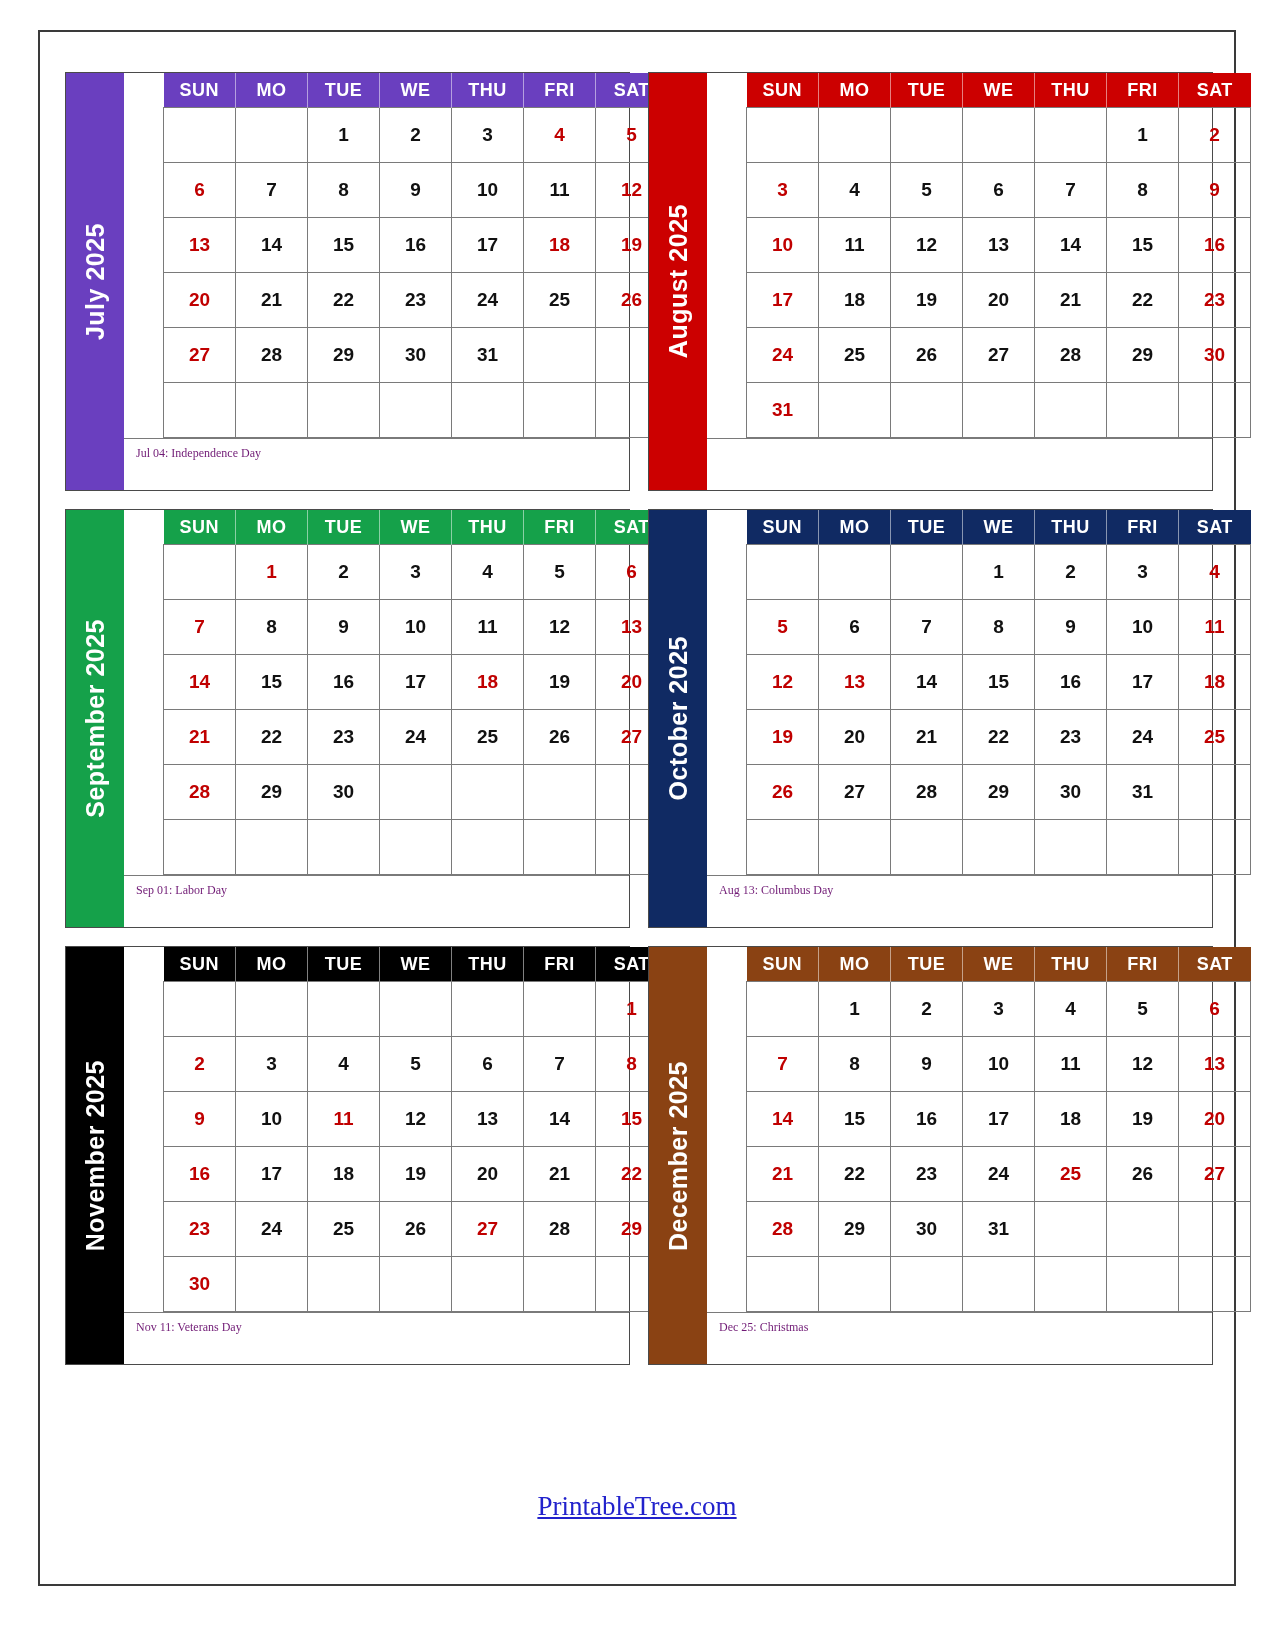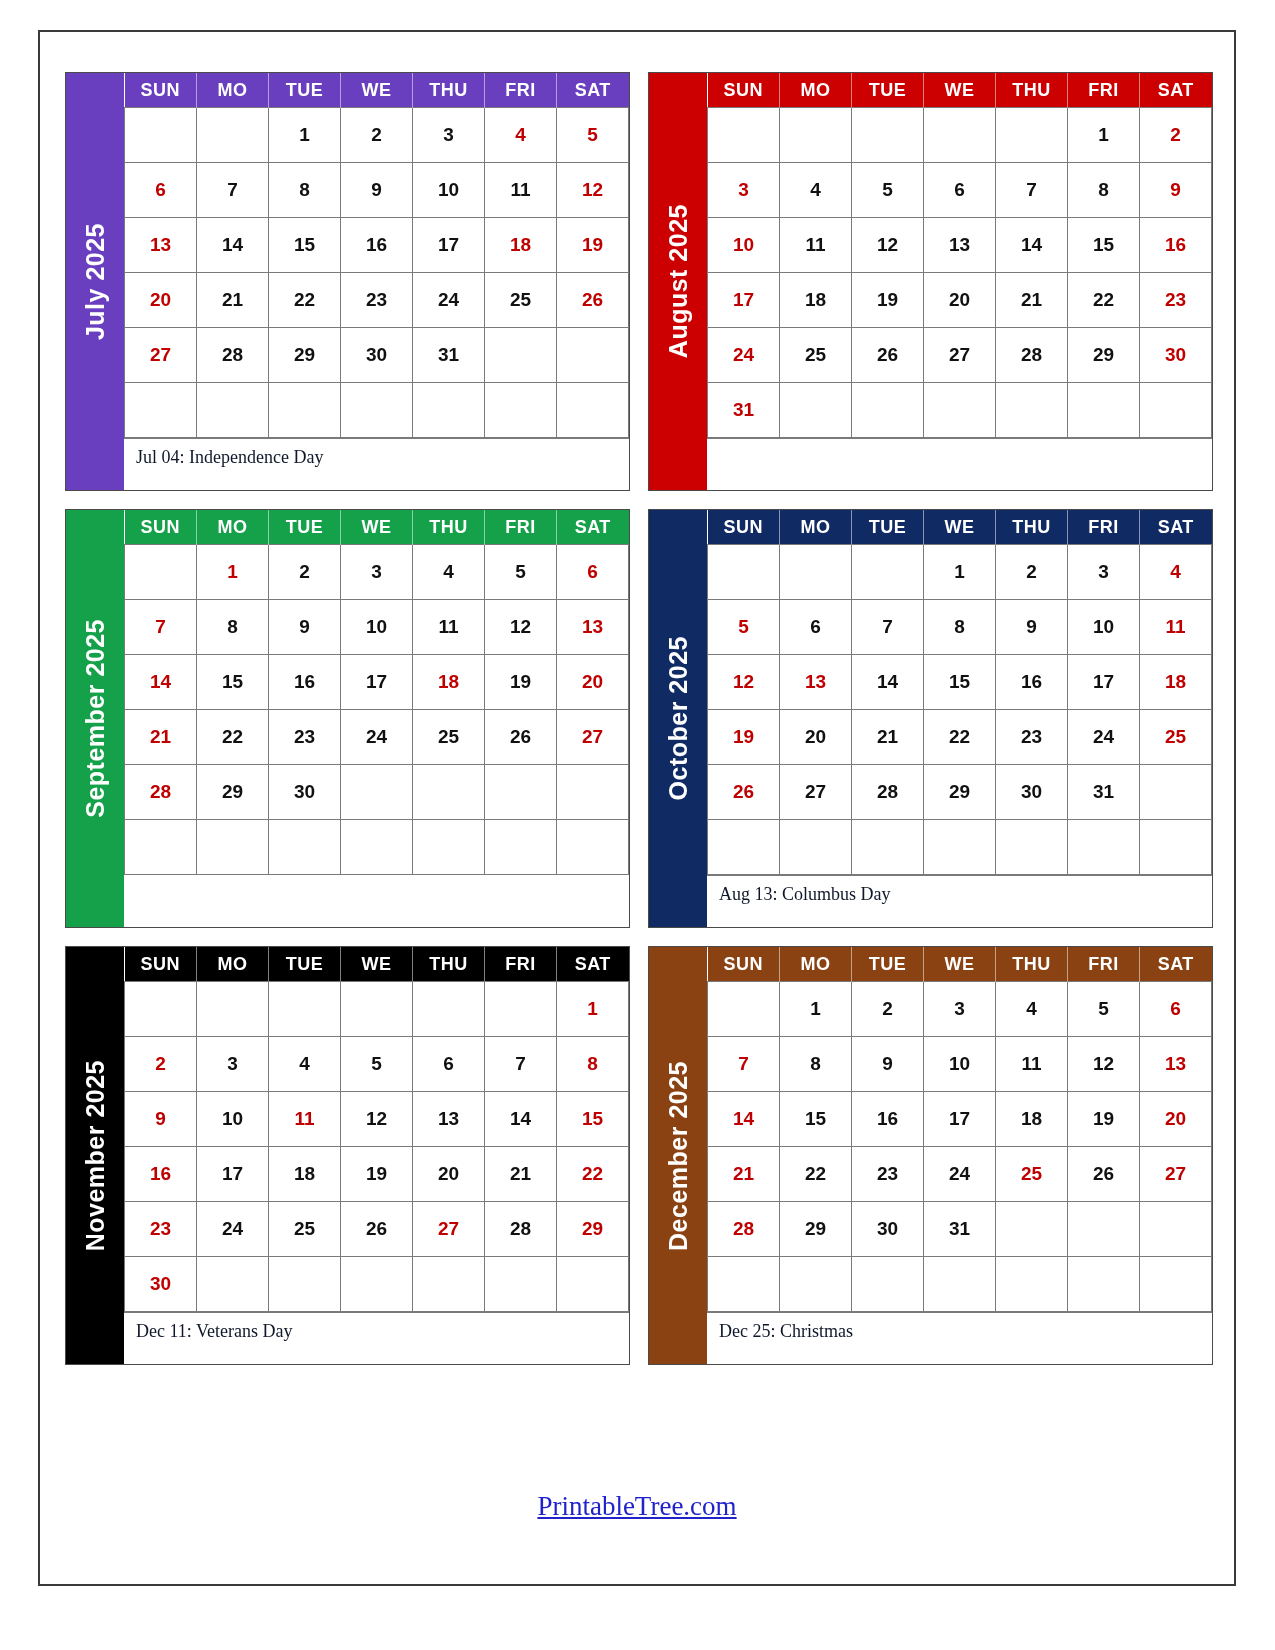--- a/index.html
+++ b/index.html
@@ -59,20 +59,21 @@
   }
   .month-body {
     flex: 1 1 auto;
     display: flex;
     flex-direction: column;
   }
   table.cal {
     border-collapse: collapse;
     table-layout: fixed;
     width: 100%;
+    margin-left: 39px;
   }
   table.cal th {
     color: #fff;
     font-size: 18px;
     font-weight: bold;
     height: 32px;
     border-left: 1px solid rgba(255,255,255,0.5);
     letter-spacing: 0.5px;
   }
   table.cal th:first-child {
@@ -92,22 +93,22 @@
   }
   table.cal td.empty {
     color: transparent;
   }
   .notes {
     border-top: 1px solid #7a7a7a;
     min-height: 52px;
     padding: 6px 10px 4px 12px;
     box-sizing: border-box;
     font-family: "Liberation Serif", serif;
-    font-size: 18px;
-    color: #0f172a;
+    font-size: 12px;
+    color: #701a75;
     line-height: 1.35;
   }
   .notes div {
     white-space: nowrap;
   }
   .footer {
     position: absolute;
     left: 0;
     right: 0;
     bottom: 62px;
@@ -348,20 +349,23 @@
                 <td class="empty"></td>
                 <td class="empty"></td>
                 <td class="empty"></td>
                 <td class="empty"></td>
                 <td class="empty"></td>
                 <td class="empty"></td>
                 <td class="empty"></td>
               </tr>
             </tbody>
           </table>
+          <div class="notes">
+            <div>Sep 01: Labor Day</div>
+          </div>
         </div>
       </div>
       <div class="month">
         <div class="month-label" style="background: rgb(16, 42, 99);">
           <span>October 2025</span>
         </div>
         <div class="month-body">
           <table class="cal">
             <thead>
               <tr>
@@ -504,21 +508,21 @@
                 <td class="empty"></td>
                 <td class="empty"></td>
                 <td class="empty"></td>
                 <td class="empty"></td>
                 <td class="empty"></td>
                 <td class="empty"></td>
               </tr>
             </tbody>
           </table>
           <div class="notes">
-            <div>Dec 11: Veterans Day</div>
+            <div>Nov 11: Veterans Day</div>
           </div>
         </div>
       </div>
       <div class="month">
         <div class="month-label" style="background: rgb(138, 66, 19);">
           <span>December 2025</span>
         </div>
         <div class="month-body">
           <table class="cal">
             <thead>

